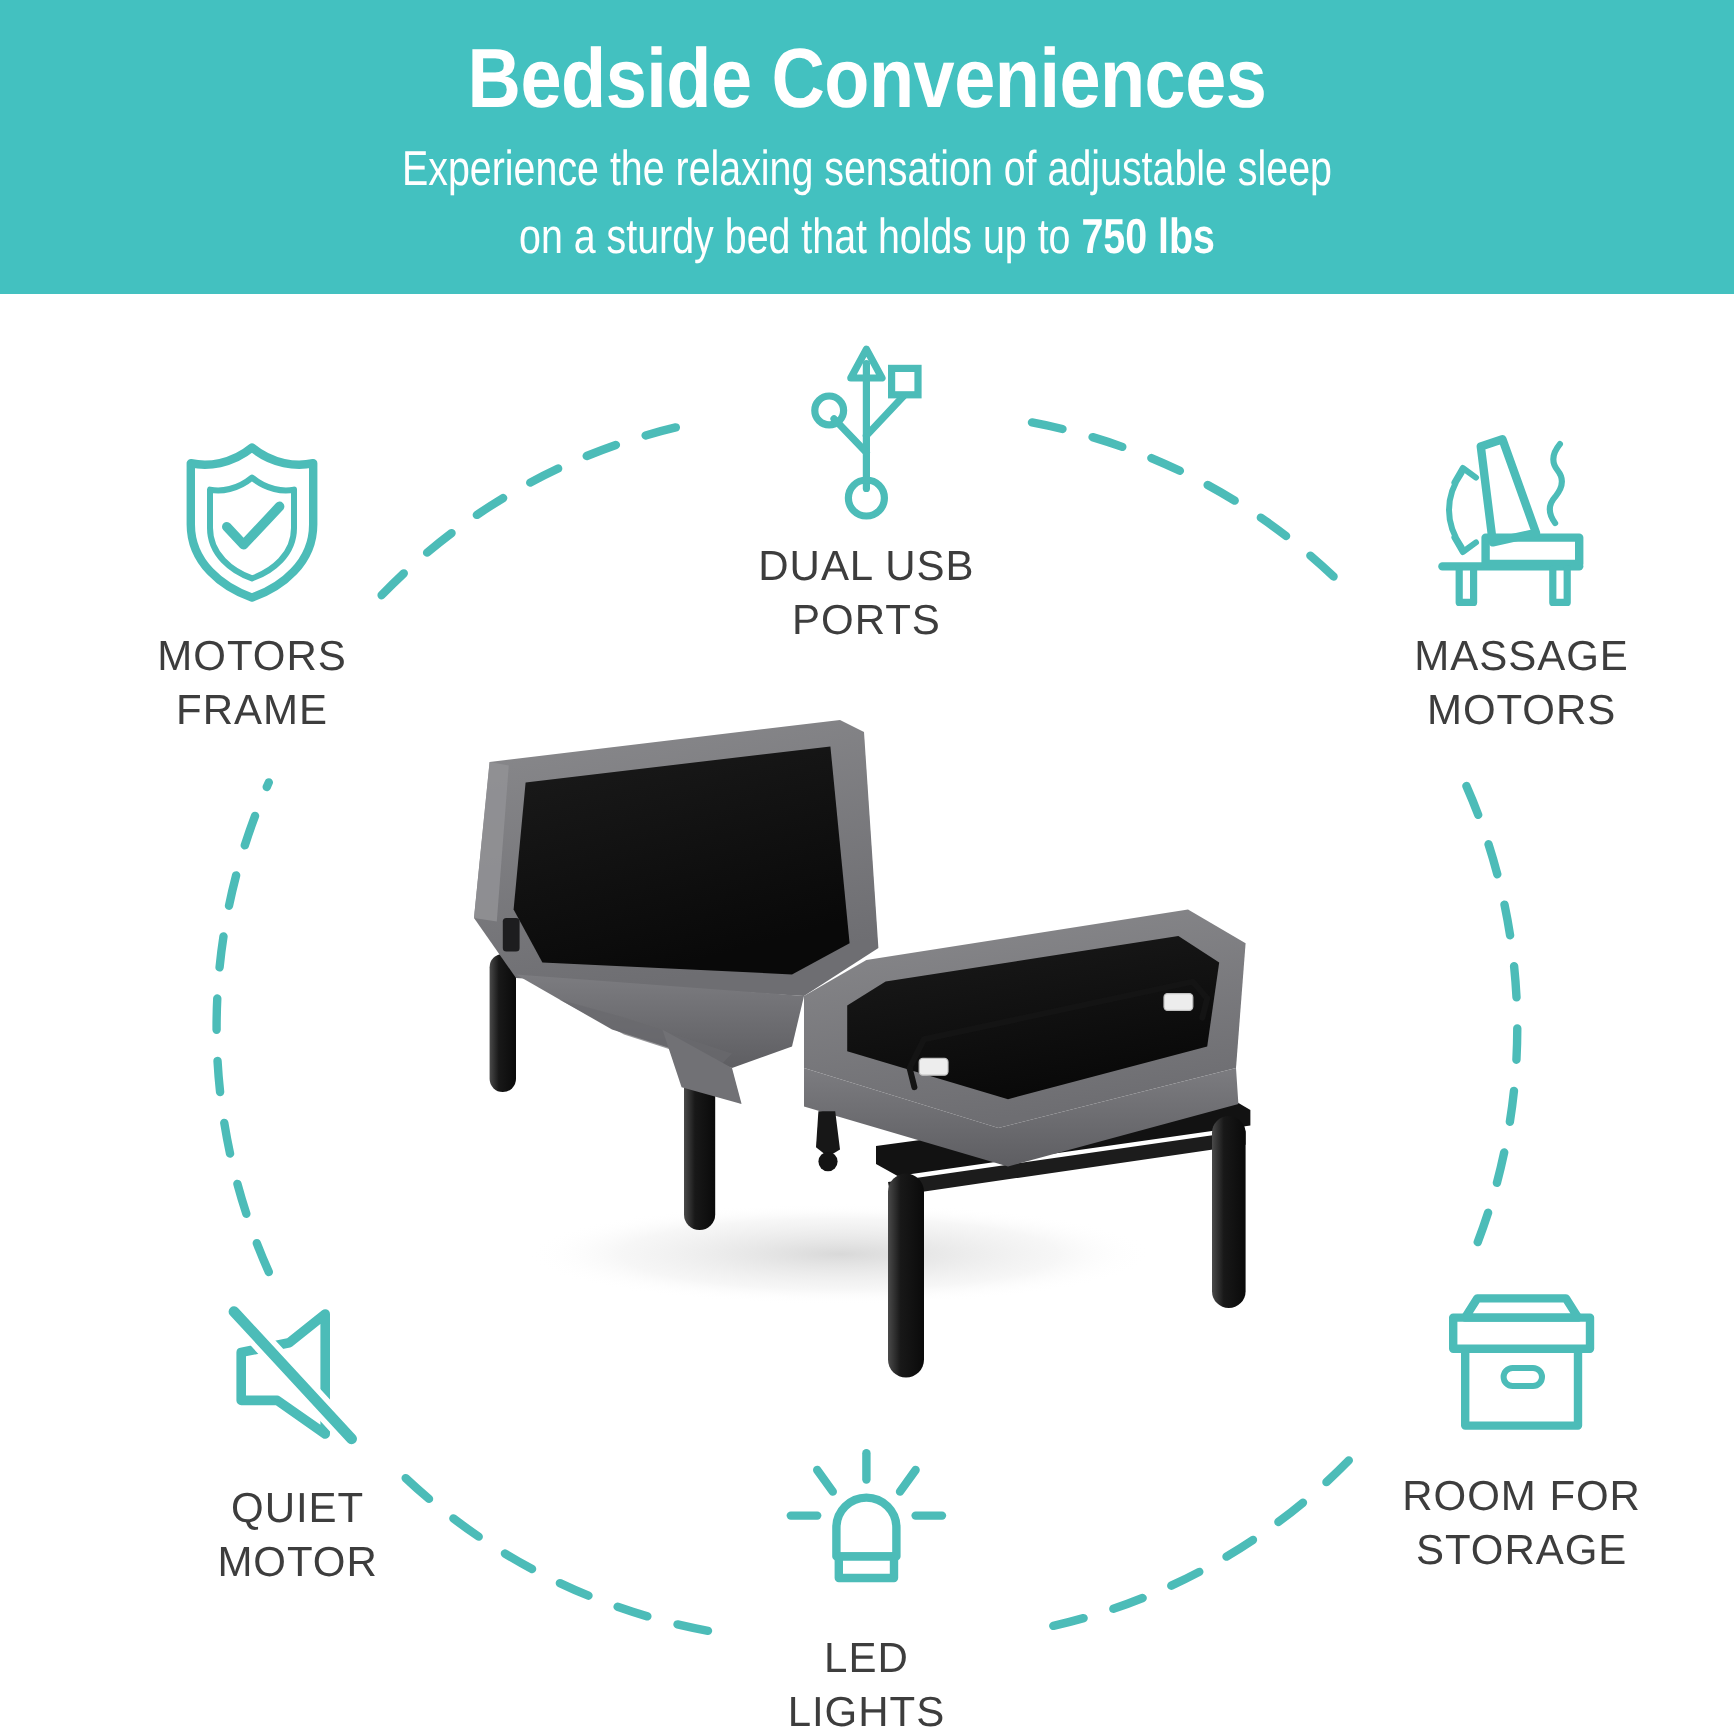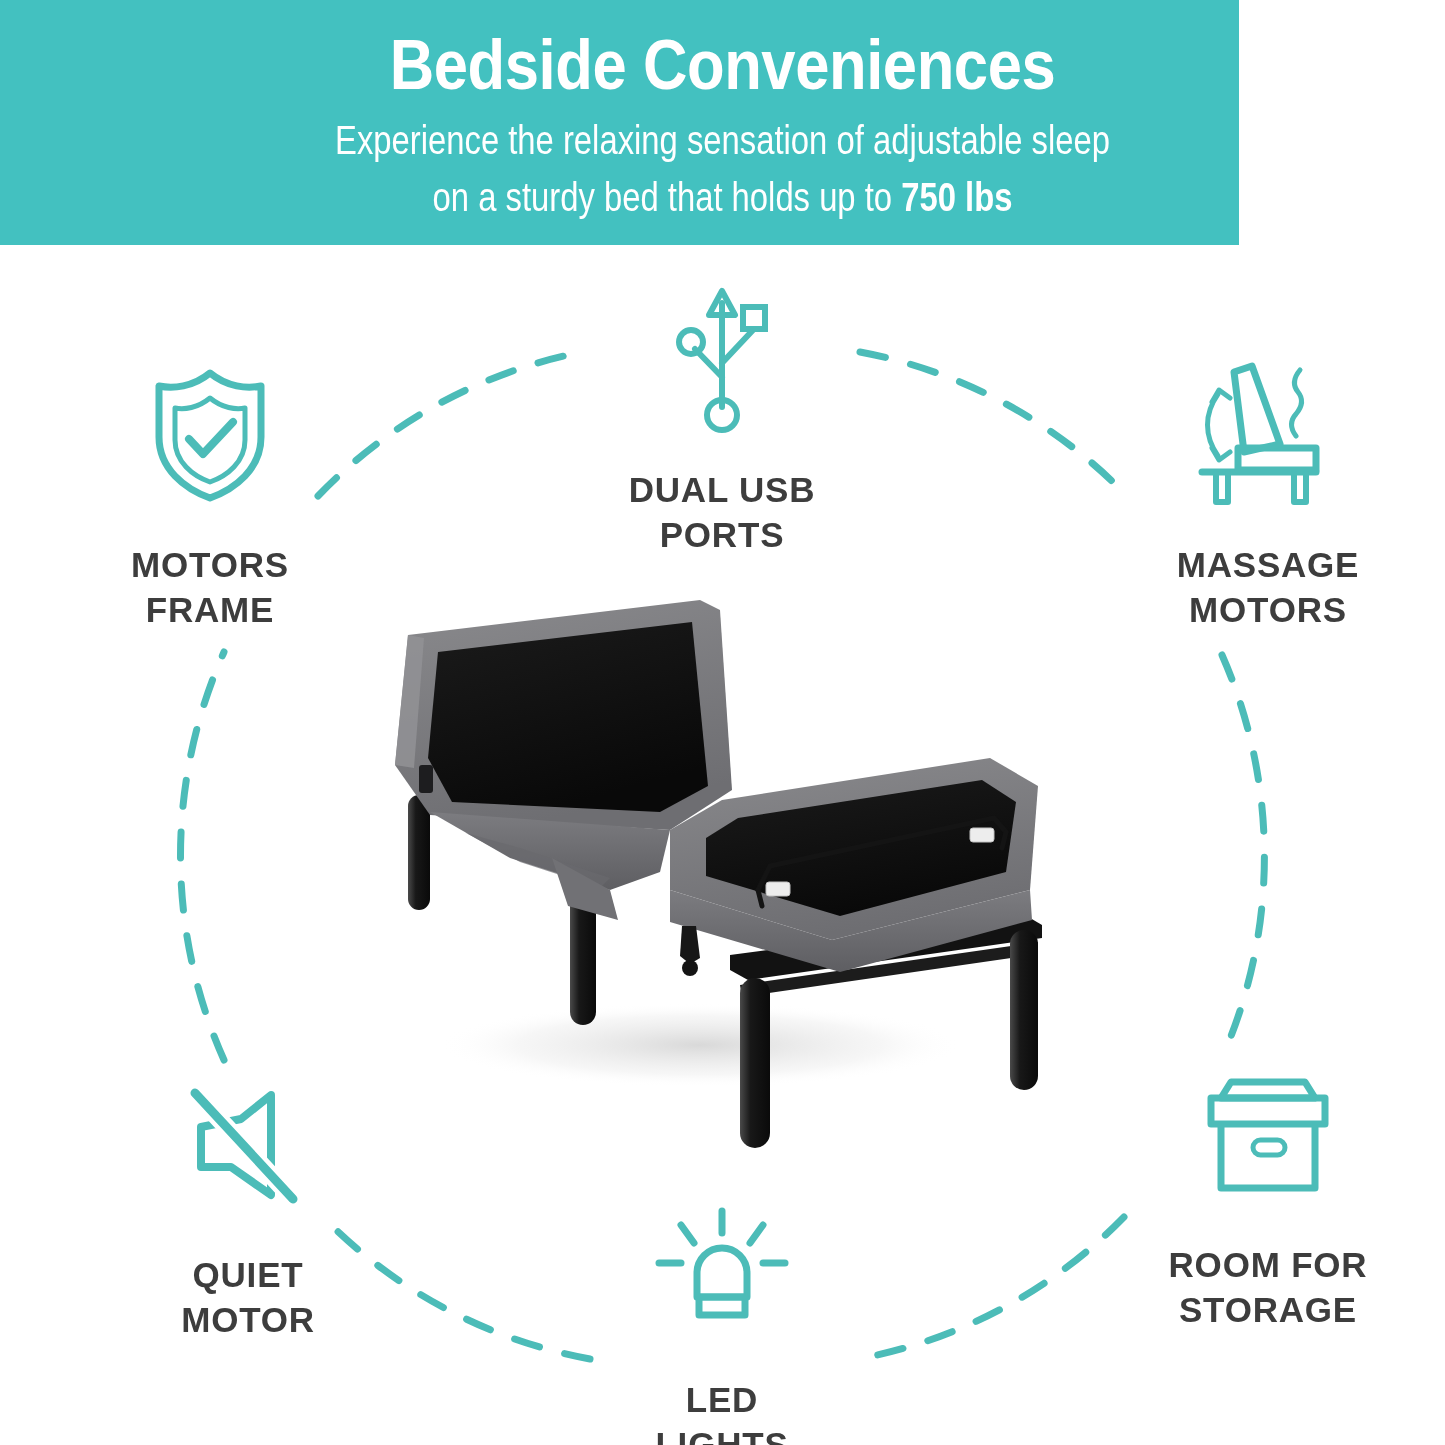--- a/index.html
+++ b/index.html
@@ -18,21 +18,21 @@
     width: 1445px;
     height: 1445px;
     background: #ffffff;
     overflow: hidden;
   }
 
   
   #header {
     position: absolute;
     left: 0; top: 0;
-    width: 1239px;
+    width: 1445px;
     height: 245px;
     background: #43c1c0;
     overflow: hidden;
   }
   #header-title {
     position: absolute;
     left: 0; top: 24px;
     width: 1445px;
     text-align: center;
     color: #ffffff;
@@ -76,24 +76,24 @@
     width: 300px;
     text-align: center;
   }
   .feature .ficon {
     height: 150px;
     display: flex;
     align-items: center;
     justify-content: center;
   }
   .feature .flabel {
-    margin-top: 32px;
+    margin-top: 14px;
     color: #3d3d3d;
     font-size: 35px;
-    font-weight: 700;
+    font-weight: 400;
     letter-spacing: 0.8px;
     line-height: 45px;
     white-space: pre-line;
   }
 
   #feat-durable  { left: 60px;   top: 360px; }
   #feat-usb      { left: 572px;  top: 285px; }
   #feat-massage  { left: 1118px; top: 360px; text-align: center; }
   #feat-storage  { left: 1118px; top: 1060px; }
   #feat-led      { left: 572px;  top: 1195px; }

